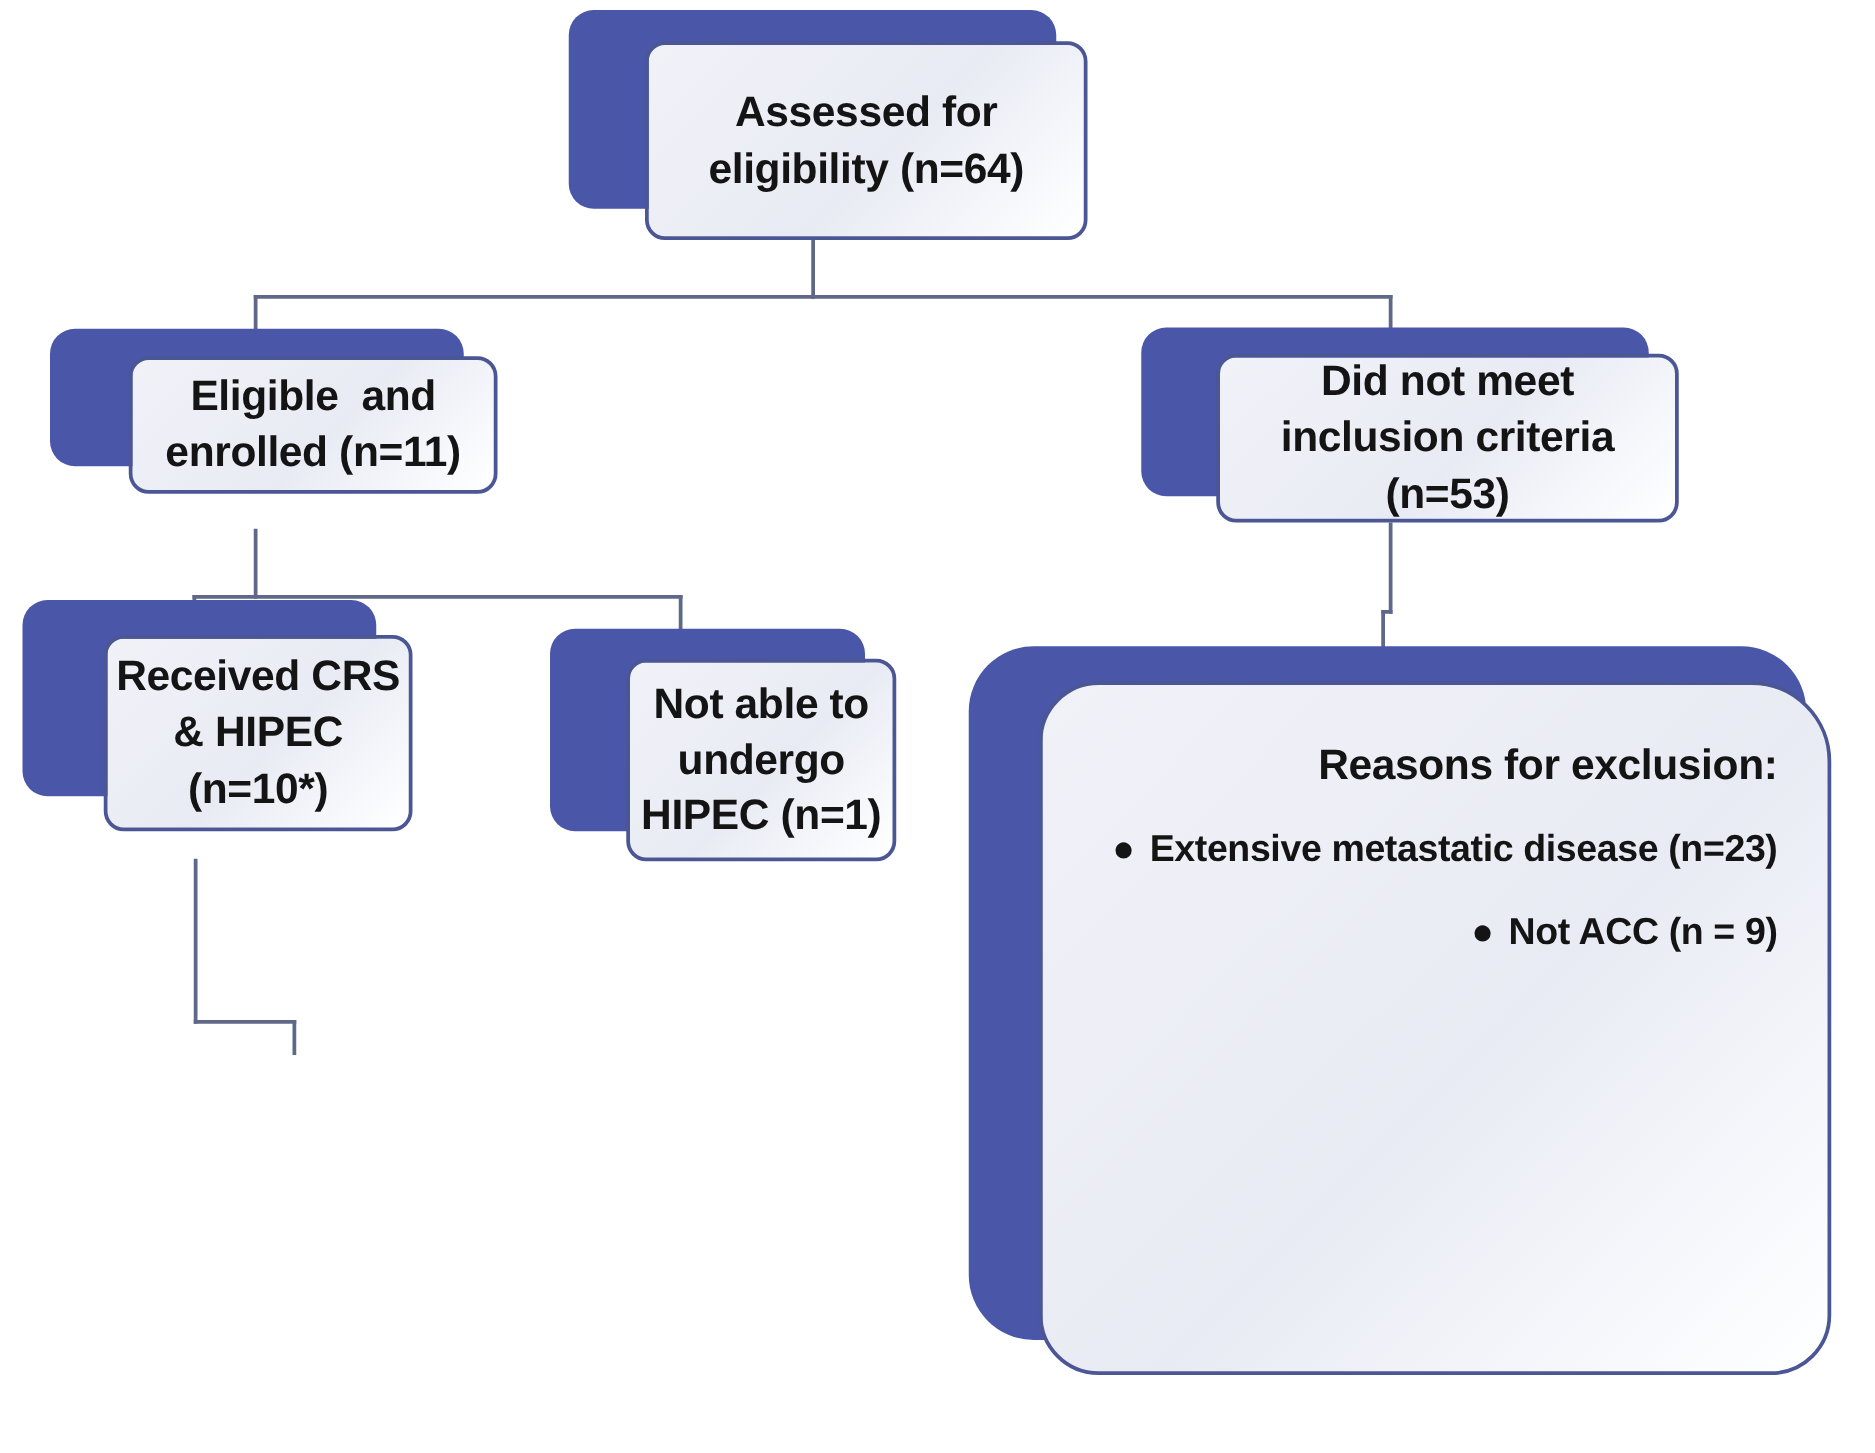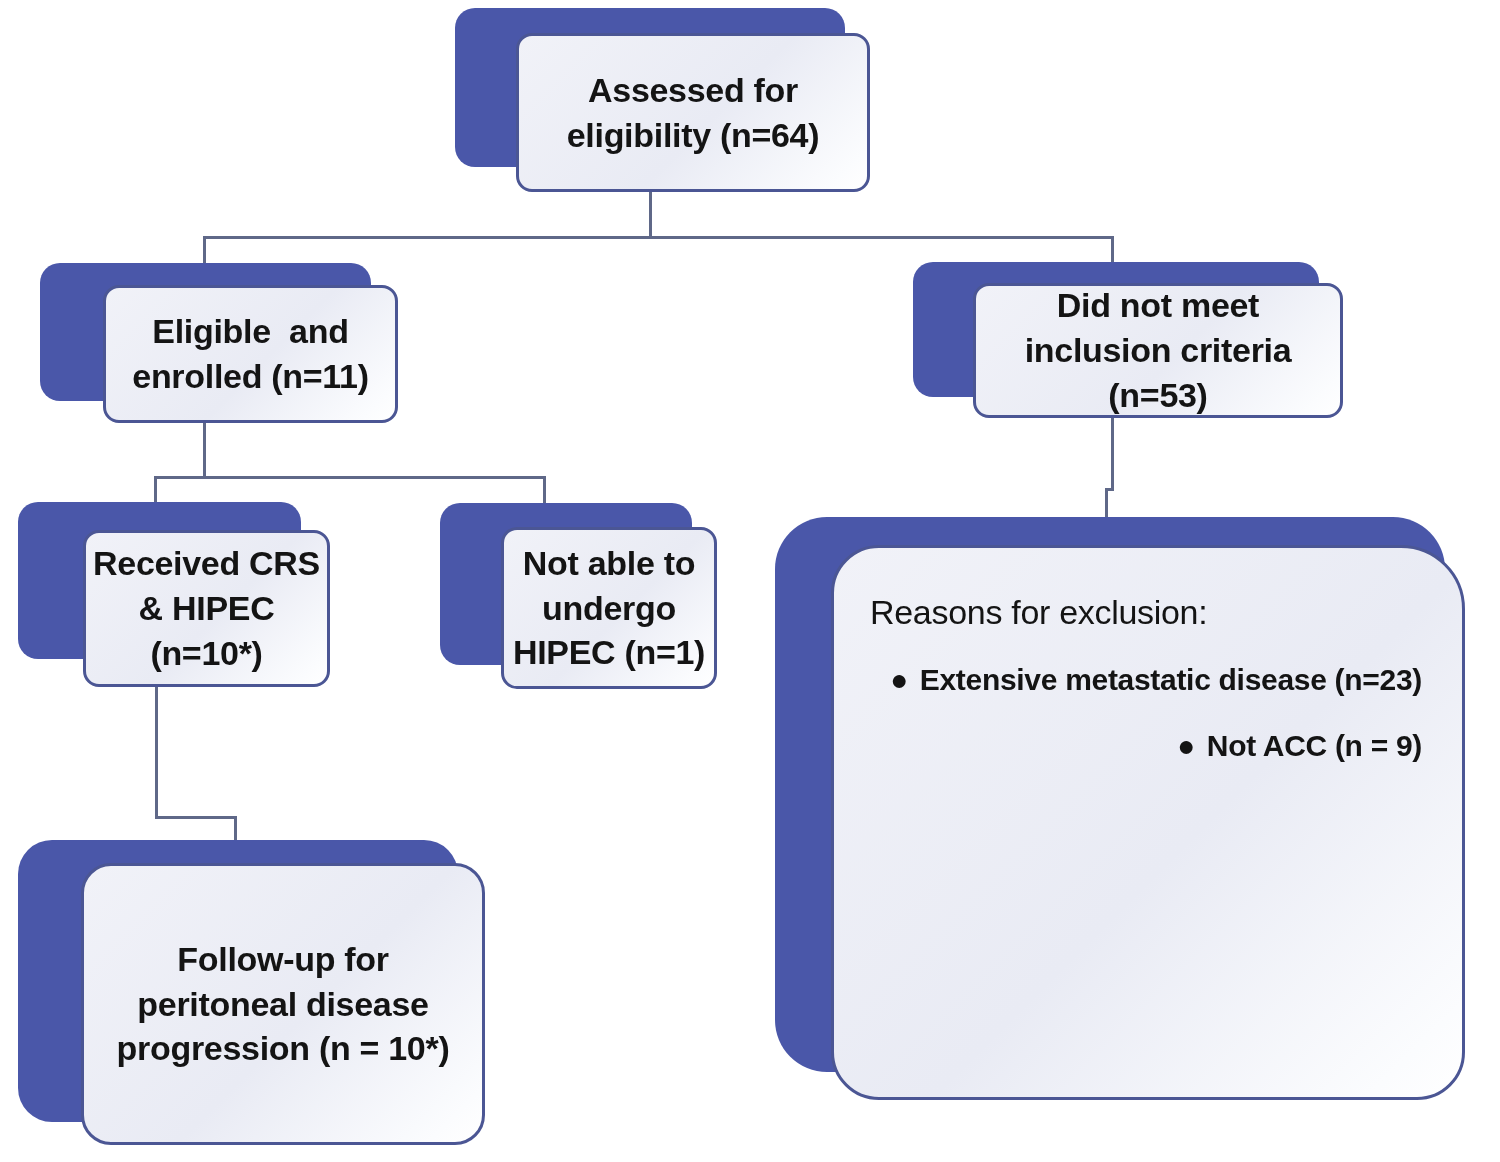--- a/index.html
+++ b/index.html
@@ -45,22 +45,22 @@
   }
   
   #node-exclusion .face{
     flex-direction:column;align-items:stretch;justify-content:flex-start;
     padding:42px 40px 0 36px;
     border-radius:48px;
     border-top-right-radius:64px;
   }
   #node-exclusion .shadow{border-radius:52px;}
   .exclusion-heading{
-    font-weight:normal;font-size:34px;line-height:1.3;color:var(--text_color);
-    text-align:left;margin:0 0 26px 0;letter-spacing:-0.3px;
+    font-weight:bold;font-size:34px;line-height:1.3;color:var(--text_color);
+    text-align:right;margin:0 0 26px 0;letter-spacing:-0.3px;
   }
   .bullet-item{
     text-align:right;font-weight:bold;font-size:30px;line-height:1.33;
     color:var(--text_color);margin:0 0 26px 0;letter-spacing:-0.3px;
     white-space:pre-wrap;
   }
   .bullet-glyph{margin-right:12px;}
 </style>
 </head>
 <body>
@@ -86,63 +86,55 @@
   <div class="cv" style="left:1105px;top:488px;height:32px;"></div>
 
   <div class="node" id="node-assessed" style="left:480px;top:33px;width:390px;height:159px;--sdx:-25px;--sdy:-25px;">
     <div class="shadow"></div>
     <div class="face">
       <span class="label">Assessed for
 eligibility (n=64)</span>
     </div>
   </div>
 
-  <div class="node" id="node-eligible" style="left:67px;top:285px;width:331px;height:138px;--sdx:-27px;--sdy:-22px;">
+  <div class="node" id="node-eligible" style="left:67px;top:285px;width:331px;height:110px;--sdx:-27px;--sdy:-22px;">
     <div class="shadow"></div>
     <div class="face">
       <span class="label">Eligible  and
 enrolled (n=11)</span>
     </div>
   </div>
 
   <div class="node" id="node-did-not-meet" style="left:937px;top:283px;width:406px;height:135px;text-decoration:underline;--sdx:-24px;--sdy:-21px;">
     <div class="shadow"></div>
     <div class="face">
       <span class="label">Did not meet
 inclusion criteria
 (n=53)</span>
     </div>
   </div>
 
-  <div class="node" id="node-crs" style="left:47px;top:530px;width:283px;height:157px;--sdx:-29px;--sdy:-28px;">
+  <div class="node" id="node-crs" style="left:47px;top:508px;width:283px;height:157px;--sdx:-29px;--sdy:-28px;">
     <div class="shadow"></div>
     <div class="face">
       <span class="label">Received CRS
 &amp; HIPEC
 (n=10*)</span>
     </div>
   </div>
 
   <div class="node" id="node-not-able" style="left:465px;top:527px;width:252px;height:162px;--sdx:-25px;--sdy:-24px;">
     <div class="shadow"></div>
     <div class="face">
       <span class="label">Not able to
 undergo
 HIPEC (n=1)</span>
     </div>
   </div>
 
-  <div class="node" id="node-followup" style="left:45px;top:863px;width:440px;height:282px;--sdx:-27px;--sdy:-23px;--sr:34px;--fr:30px;">
-    <div class="shadow"></div>
-    <div class="face">
-      <span class="label">Follow-up for
-peritoneal disease
-progression (n = 10*)</span>
-    </div>
-  </div>
 
   <div class="node" id="node-exclusion" style="left:795px;top:545px;width:670px;height:555px;--sdx:-20px;--sdy:-28px;">
     <div class="shadow"></div>
     <div class="face">
       <div class="exclusion-heading">Reasons for exclusion:</div>
       <div class="bullet-item"><span class="bullet-glyph">●</span><span>Extensive metastatic disease (n=23)</span></div>
       <div class="bullet-item"><span class="bullet-glyph">●</span><span>Not ACC (n = 9)</span></div>
     </div>
   </div>
 

